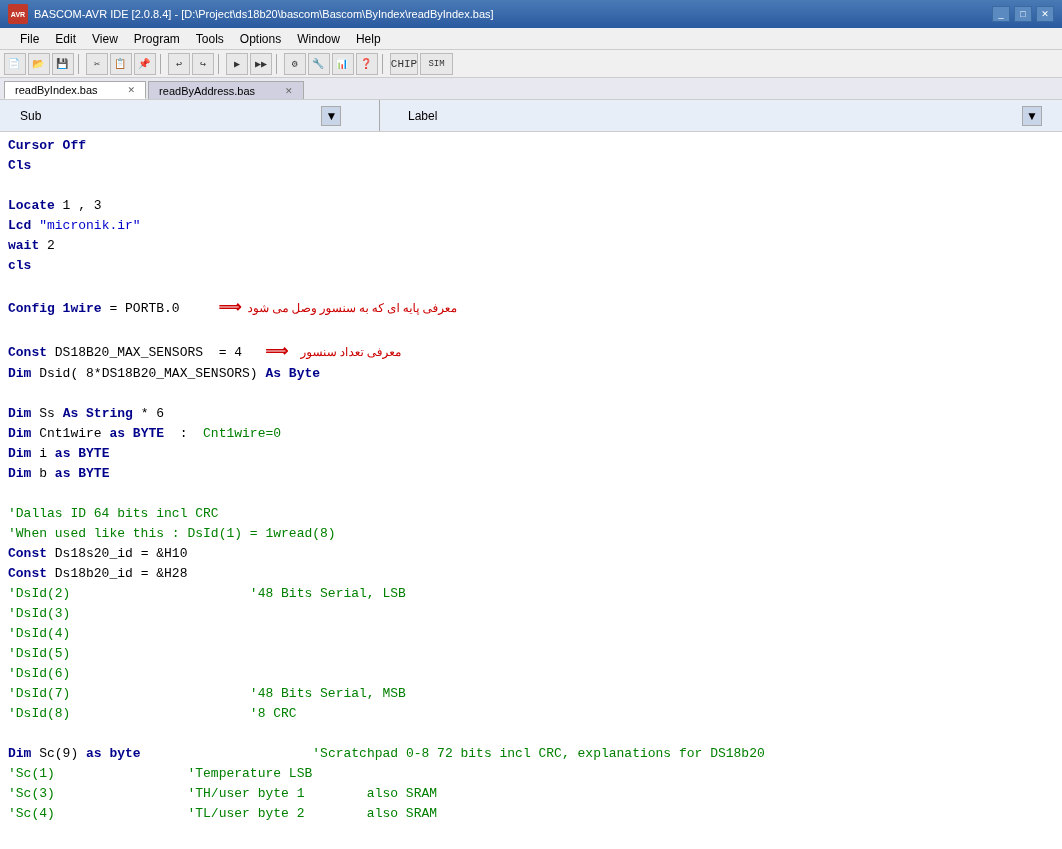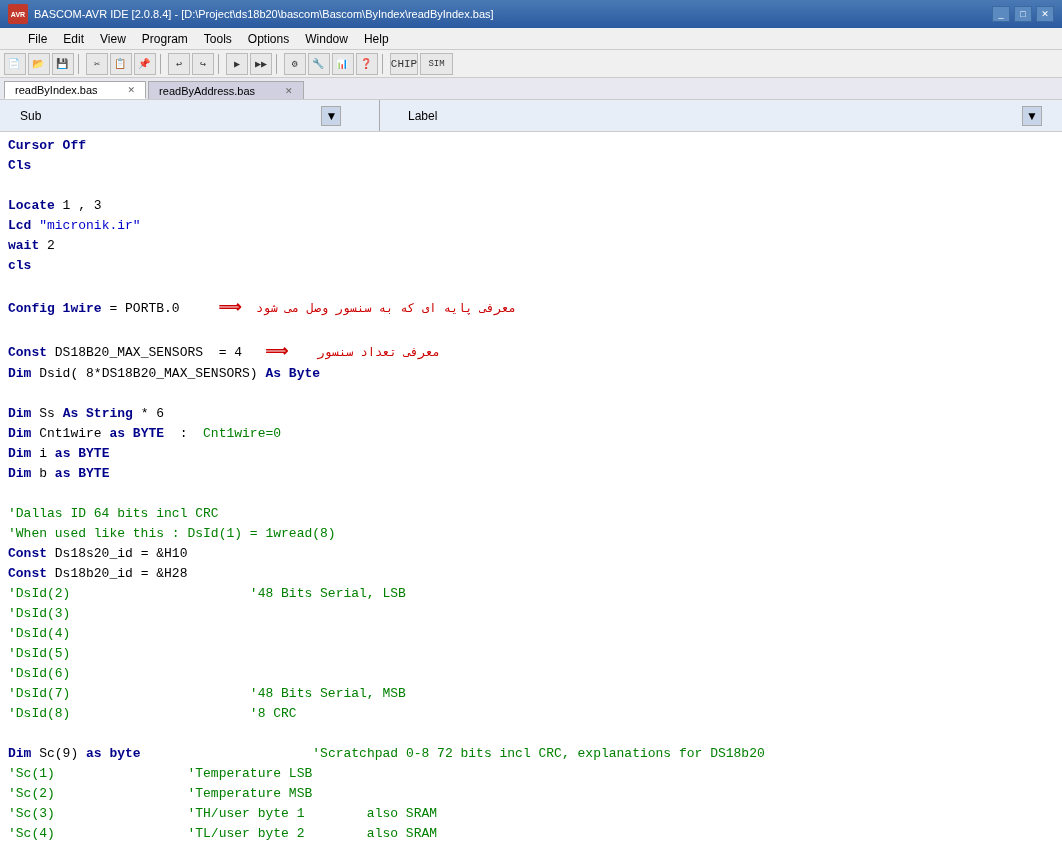--- a/index.html
+++ b/index.html
@@ -36,21 +36,21 @@
       cursor: pointer;
     }
 
     
     #menubar {
       background: #f0f0f0;
       border-bottom: 1px solid #ccc;
       height: 22px;
       display: flex;
       align-items: center;
-      padding: 0 20px;
+      padding: 0 12px;
       font-family: Arial, sans-serif;
       font-size: 12px;
     }
     .menu-item {
       padding: 2px 8px;
       cursor: pointer;
     }
 
     
     #toolbar {
@@ -136,21 +136,21 @@
     .code-line {
       white-space: pre;
       min-height: 20px;
       display: block;
       font-family: 'Courier New', monospace;
       font-size: 13px;
     }
     .kw-blue { color: #00008B; font-weight: bold; }
     .comment { color: #008000; }
     .string-val { color: #0000cd; }
-    .persian-text { color: #cc0000; font-family: Liberation Mono, monospace; font-size: 12px; direction: rtl; }
+    .persian-text { color: #cc0000; font-family: Liberation Serif, serif; font-size: 12px; direction: rtl; }
     .normal { color: #000; }
   </style>
 </head>
 <body>
 
 <div id="titlebar">
   <div class="app-icon">
     <span style="font-size:7px; font-weight:bold;">AVR</span>
   </div>
   <span class="title-text">
@@ -252,17 +252,16 @@
   <span class="code-line"><span class="comment">'DsId(3)</span></span>
   <span class="code-line"><span class="comment">'DsId(4)</span></span>
   <span class="code-line"><span class="comment">'DsId(5)</span></span>
   <span class="code-line"><span class="comment">'DsId(6)</span></span>
   <span class="code-line"><span class="comment">'DsId(7)                       '48 Bits Serial, MSB</span></span>
   <span class="code-line"><span class="comment">'DsId(8)                       '8 CRC</span></span>
   <span class="code-line"> </span>
 
   <span class="code-line"><span class="kw-blue">Dim </span><span class="normal">Sc(9) </span><span class="kw-blue">as byte</span><span class="normal">                      </span><span class="comment">'Scratchpad 0-8 72 bits incl CRC, explanations for DS18b20</span></span>
   <span class="code-line"><span class="comment">'Sc(1)                 'Temperature LSB</span></span>
-  <span class="code-line"><span class="comment">'Sc(2)                 'Temperature MSB</span></span>
   <span class="code-line"><span class="comment">'Sc(3)                 'TH/user byte 1        also SRAM</span></span>
   <span class="code-line"><span class="comment">'Sc(4)                 'TL/user byte 2        also SRAM</span></span>
 
 </div>
 
 </body></html>

